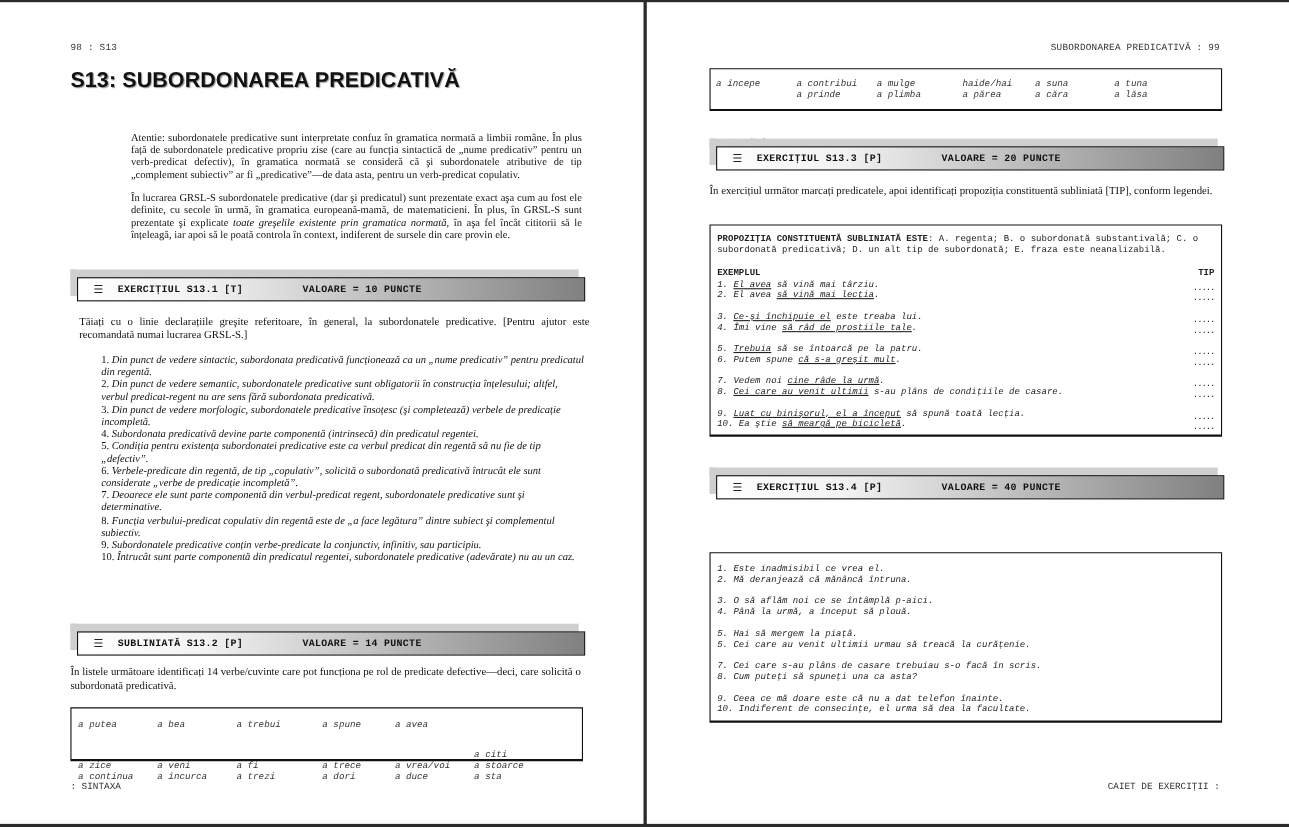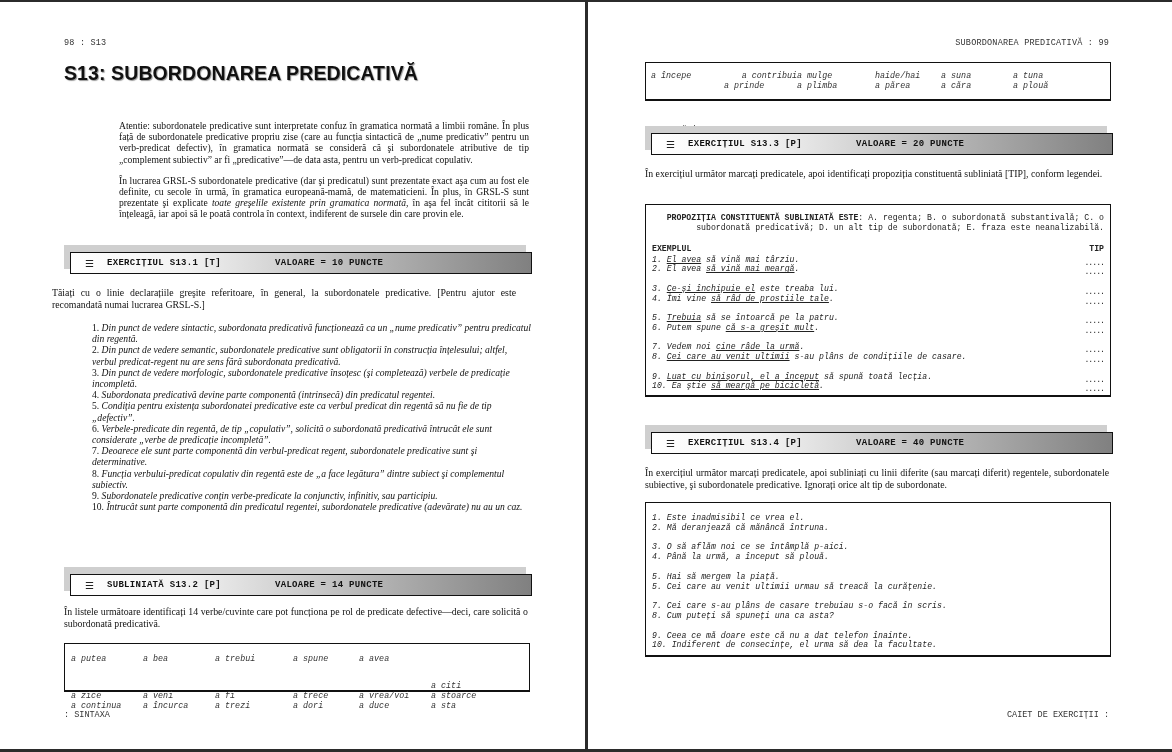--- a/index.html
+++ b/index.html
@@ -65,21 +65,21 @@
   <div class="ex-header" style="left:64px; top:245px; width:462px;">
     <div class="shadow"></div>
     <div class="shadow2"></div>
     <div class="bar">
       <span class="icon">☰</span>
       <span class="ex-label">EXERCIȚIUL S13.1 [T]</span>
       <span class="ex-value">VALOARE = 10 PUNCTE</span>
     </div>
   </div>
 
-  <div class="para" style="left:52px; top:287px; width:464px;">Tăiați cu o linie declarațiile greşite referitoare, în general, la subordonatele predicative. [Pentru ajutor este recomandată numai lucrarea GRSL-S.]</div>
+  <div class="para" style="left:72px; top:287px; width:464px;">Tăiați cu o linie declarațiile greşite referitoare, în general, la subordonatele predicative. [Pentru ajutor este recomandată numai lucrarea GRSL-S.]</div>
 
   <div class="stmts" style="top:322px;" id="stmts">
       <div><span class="num">1. </span><span>Din punct de vedere sintactic, subordonata predicativă funcționează ca un „nume predicativ” pentru predicatul din regentă.</span></div>
       <div><span class="num">2. </span><span>Din punct de vedere semantic, subordonatele predicative sunt obligatorii în construcția înțelesului; altfel, verbul predicat-regent nu are sens fără subordonata predicativă.</span></div>
       <div><span class="num">3. </span><span>Din punct de vedere morfologic, subordonatele predicative însoțesc (şi completează) verbele de predicație incompletă.</span></div>
       <div><span class="num">4. </span><span>Subordonata predicativă devine parte componentă (intrinsecă) din predicatul regentei.</span></div>
       <div><span class="num">5. </span><span>Condiția pentru existența subordonatei predicative este ca verbul predicat din regentă să nu fie de tip „defectiv”.</span></div>
       <div><span class="num">6. </span><span>Verbele-predicate din regentă, de tip „copulativ”, solicită o subordonată predicativă întrucât ele sunt considerate „verbe de predicație incompletă”.</span></div>
       <div><span class="num">7. </span><span>Deoarece ele sunt parte componentă din verbul-predicat regent, subordonatele predicative sunt şi determinative.</span></div>
       <div><span class="num">8. </span><span>Funcția verbului-predicat copulativ din regentă este de „a face legătura” dintre subiect şi complementul subiectiv.</span></div>
@@ -131,63 +131,63 @@
   <div class="footer" style="left:64px; top:710px;">: SINTAXA</div>
 </div>
 
 <div class="page right">
   <div class="runhead" style="right:63px; top:38px;">SUBORDONAREA PREDICATIVĂ : 99</div>
 
   <div class="box" style="left:57px; top:62px; width:464px; height:36px; border-top-width:1px;">
     <div class="wordgrid" style="padding:8px 0 0 5px;" id="wordgrid-right">
         <div class="row">
           <span class="cell" style="width: 73px;">a începe</span>
-          <span class="cell" style="width: 73px; text-align: right;">a contribui</span>
+          <span class="cell" style="width: 73px;">a contribui</span>
           <span class="cell" style="width: 78px;">a mulge</span>
           <span class="cell" style="width: 66px;">haide/hai</span>
           <span class="cell" style="width: 72px;">a suna</span>
           <span class="cell" style="width: 60px;">a tuna</span>
         </div>
         <div class="row">
           <span class="cell" style="width: 73px; margin-top: 44px;">a tresări</span>
           <span class="cell" style="width: 73px;">a prinde</span>
           <span class="cell" style="width: 78px;">a plimba</span>
           <span class="cell" style="width: 66px;">a părea</span>
           <span class="cell" style="width: 72px;">a căra</span>
-          <span class="cell" style="width: 60px;">a plouă</span>
+          <span class="cell" style="width: 60px;">a lăsa</span>
         </div>
       </div>
   </div>
 
   <div class="ex-header" style="left:57px; top:126px; width:462px;">
     <div class="shadow"></div>
     <div class="shadow2"></div>
     <div class="bar">
       <span class="icon">☰</span>
       <span class="ex-label">EXERCIȚIUL S13.3 [P]</span>
       <span class="ex-value">VALOARE = 20 PUNCTE</span>
     </div>
   </div>
 
   <div class="para" style="left:57px; top:168px; width:464px;">În exercițiul următor marcați predicatele, apoi identificați  propoziția constituentă subliniată [TIP], conform legendei.</div>
 
   <div class="box" style="left:57px; top:204px; width:464px; height:190px;">
-    <div class="ex3box" style="padding:8px 6px 0 6px;text-align:right;">
+    <div class="ex3box" style="padding:8px 6px 0 6px;">
       <div class="legend"><b>PROPOZIȚIA CONSTITUENTĂ SUBLINIATĂ ESTE</b><span>: A. regenta; B. o subordonată substantivală; C. o subordonată predicativă; D. un alt tip de subordonată; E. fraza este neanalizabilă.</span></div>
       <div class="hdr">
         <span>EXEMPLUL</span>
         <span>TIP</span>
       </div>
       <div id="ex3items">
           <div class="item">
             <span><span>1. </span><span class="u">El avea</span><span> să vină mai târziu.</span></span>
             <span class="dots">.....</span>
           </div>
           <div class="item">
-            <span><span>2. </span><span>El avea </span><span class="u">să vină mai meargă</span><span>.</span></span>
+            <span><span>2. </span><span>El avea </span><span class="u">să vină mai lecția</span><span>.</span></span>
             <span class="dots">.....</span>
           </div>
           <div class="gap"></div>
           <div class="item">
             <span><span>3. </span><span class="u">Ce-şi închipuie el</span><span> este treaba lui.</span></span>
             <span class="dots">.....</span>
           </div>
           <div class="item">
             <span><span>4. </span><span>Îmi vine </span><span class="u">să râd de prostiile tale</span><span>.</span></span>
             <span class="dots">.....</span>
@@ -226,21 +226,20 @@
   <div class="ex-header" style="left:57px; top:425px; width:462px;">
     <div class="shadow"></div>
     <div class="shadow2"></div>
     <div class="bar">
       <span class="icon">☰</span>
       <span class="ex-label">EXERCIȚIUL S13.4 [P]</span>
       <span class="ex-value">VALOARE = 40 PUNCTE</span>
     </div>
   </div>
 
-  <div class="para" style="left:57px; top:467px; width:464px;">În exercițiul următor marcați predicatele, apoi subliniați cu linii diferite (sau marcați diferit) regentele, subordonatele subiective, şi subordonatele predicative. Ignorați orice alt tip de subordonate.</div>
 
   <div class="box" style="left:57px; top:502px; width:464px; height:152px;">
     <div class="ex4box" style="padding:10px 6px 0 6px;" id="ex4items">
         <div>1. Este inadmisibil ce vrea el.</div>
         <div>2. Mă deranjează că mănâncă întruna.</div>
         <div class="gap"></div>
         <div>3. O să aflăm noi ce se întâmplă p-aici.</div>
         <div>4. Până la urmă, a început să plouă.</div>
         <div class="gap"></div>
         <div>5. Hai să mergem la piață.</div>

